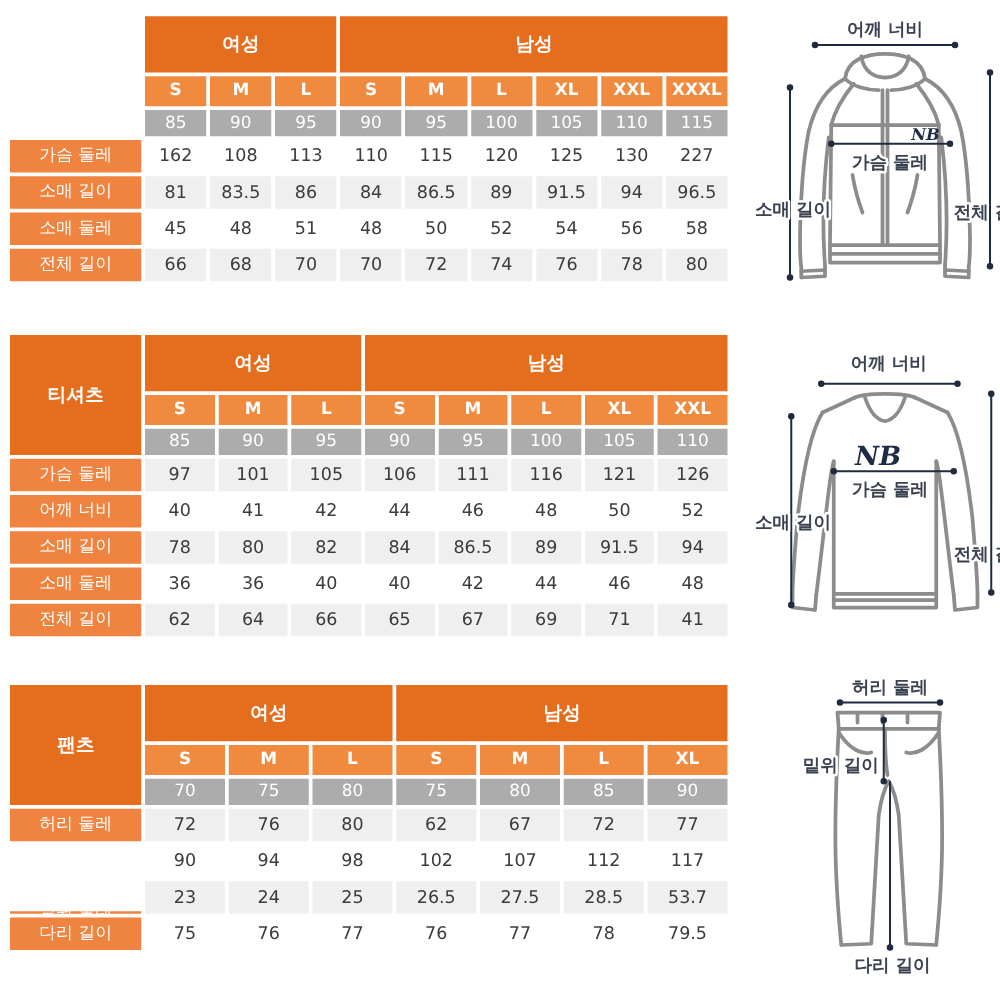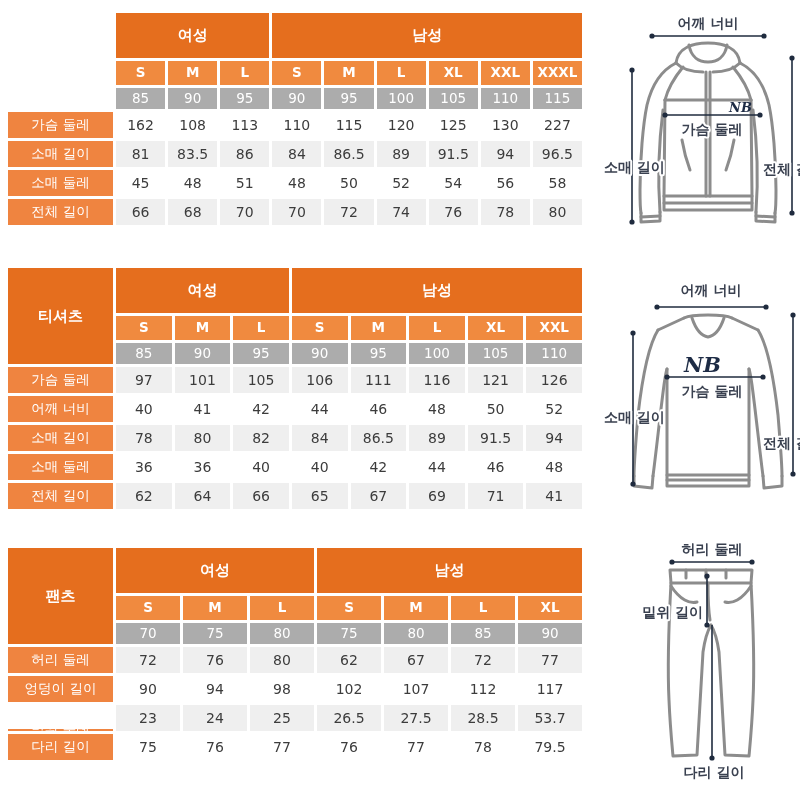--- a/index.html
+++ b/index.html
@@ -182,21 +182,20 @@
       <div class="cell num" style="grid-area: 3 / 7;">85</div>
       <div class="cell num" style="grid-area: 3 / 8;">90</div>
       <div class="cell rowlabel" style="grid-area: 4 / 1;">허리 둘레</div>
       <div class="cell val shaded" style="grid-area: 4 / 2;">72</div>
       <div class="cell val shaded" style="grid-area: 4 / 3;">76</div>
       <div class="cell val shaded" style="grid-area: 4 / 4;">80</div>
       <div class="cell val shaded" style="grid-area: 4 / 5;">62</div>
       <div class="cell val shaded" style="grid-area: 4 / 6;">67</div>
       <div class="cell val shaded" style="grid-area: 4 / 7;">72</div>
       <div class="cell val shaded" style="grid-area: 4 / 8;">77</div>
-      <div class="cell rowlabel" style="grid-area: 5 / 1;">엉덩이 길이</div>
       <div class="cell val" style="grid-area: 5 / 2;">90</div>
       <div class="cell val" style="grid-area: 5 / 3;">94</div>
       <div class="cell val" style="grid-area: 5 / 4;">98</div>
       <div class="cell val" style="grid-area: 5 / 5;">102</div>
       <div class="cell val" style="grid-area: 5 / 6;">107</div>
       <div class="cell val" style="grid-area: 5 / 7;">112</div>
       <div class="cell val" style="grid-area: 5 / 8;">117</div>
       <div class="cell rowlabel" style="grid-area: 6 / 1; margin-top: 24px;">밑위 둘레</div>
       <div class="cell val shaded" style="grid-area: 6 / 2;">23</div>
       <div class="cell val shaded" style="grid-area: 6 / 3;">24</div>

